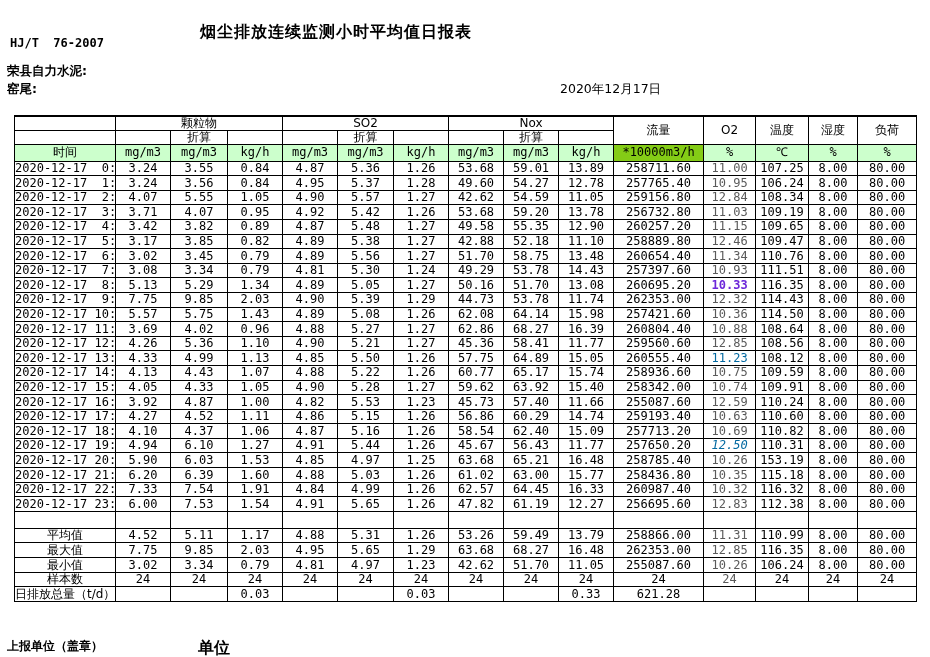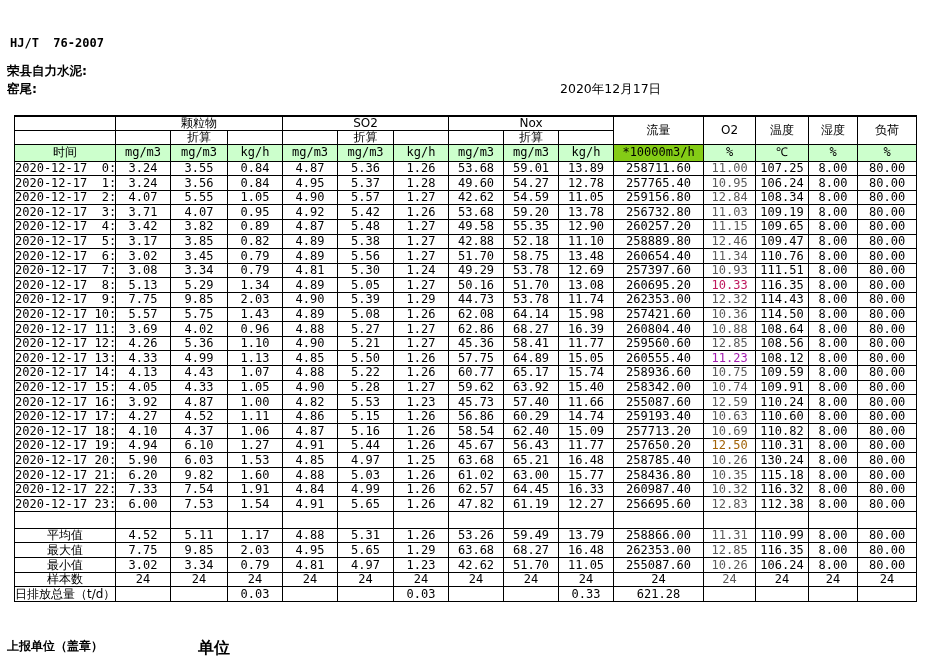--- a/index.html
+++ b/index.html
@@ -30,20 +30,21 @@
   td.slabel-left{text-align:left;padding-left:1px;font-size:12px;white-space:nowrap;}
   .foot-note{left:7px;top:619px;font-size:12px;font-weight:bold;}
   .foot-report{left:7px;top:638px;font-size:12px;font-weight:bold;}
   .foot-unit{left:198px;top:638px;font-size:16px;font-weight:bold;}
 </style>
 </head>
 <body>
 
 <div class="page">
   <div class="abs std-code">HJ/T  76-2007</div>
+  <div class="abs rpt-title">烟尘排放连续监测小时平均值日报表</div>
   <div class="abs company">荣县自力水泥:</div>
   <div class="abs stack">窑尾:</div>
   <div class="abs date">2020年12月17日</div>
 
   <table class="report">
     <colgroup>
       <col style="width:101px">
         <col style="width:55px">
         <col style="width:57px">
         <col style="width:55px">
@@ -224,40 +225,40 @@
         <tr>
           <td class="time">2020-12-17  7:00</td>
           <td class="num">3.08</td>
           <td class="num">3.34</td>
           <td class="num">0.79</td>
           <td class="num">4.81</td>
           <td class="num">5.30</td>
           <td class="num">1.24</td>
           <td class="num">49.29</td>
           <td class="num">53.78</td>
-          <td class="num">12.69</td>
+          <td class="num">14.43</td>
           <td class="num">257397.60</td>
           <td class="num o2" style="color: rgb(90, 90, 90);">10.93</td>
           <td class="num">111.51</td>
           <td class="num">8.00</td>
           <td class="num">80.00</td>
         </tr>
         <tr>
           <td class="time">2020-12-17  8:00</td>
           <td class="num">5.13</td>
           <td class="num">5.29</td>
           <td class="num">1.34</td>
           <td class="num">4.89</td>
           <td class="num">5.05</td>
           <td class="num">1.27</td>
           <td class="num">50.16</td>
           <td class="num">51.70</td>
           <td class="num">13.08</td>
           <td class="num">260695.20</td>
-          <td class="num o2" style="color: #be185d;">10.33</td>
+          <td class="num o2" style="color: #6d28d9; font-weight: bold;">10.33</td>
           <td class="num">116.35</td>
           <td class="num">8.00</td>
           <td class="num">80.00</td>
         </tr>
         <tr>
           <td class="time">2020-12-17  9:00</td>
           <td class="num">7.75</td>
           <td class="num">9.85</td>
           <td class="num">2.03</td>
           <td class="num">4.90</td>
@@ -328,21 +329,21 @@
           <td class="num">4.33</td>
           <td class="num">4.99</td>
           <td class="num">1.13</td>
           <td class="num">4.85</td>
           <td class="num">5.50</td>
           <td class="num">1.26</td>
           <td class="num">57.75</td>
           <td class="num">64.89</td>
           <td class="num">15.05</td>
           <td class="num">260555.40</td>
-          <td class="num o2" style="color: #a21caf;">11.23</td>
+          <td class="num o2" style="color: #0369a1;">11.23</td>
           <td class="num">108.12</td>
           <td class="num">8.00</td>
           <td class="num">80.00</td>
         </tr>
         <tr>
           <td class="time">2020-12-17 14:00</td>
           <td class="num">4.13</td>
           <td class="num">4.43</td>
           <td class="num">1.07</td>
           <td class="num">4.88</td>
@@ -430,46 +431,46 @@
           <td class="num">4.94</td>
           <td class="num">6.10</td>
           <td class="num">1.27</td>
           <td class="num">4.91</td>
           <td class="num">5.44</td>
           <td class="num">1.26</td>
           <td class="num">45.67</td>
           <td class="num">56.43</td>
           <td class="num">11.77</td>
           <td class="num">257650.20</td>
-          <td class="num o2" style="color: #a16207;">12.50</td>
+          <td class="num o2" style="color: #0369a1; font-style: italic;">12.50</td>
           <td class="num">110.31</td>
           <td class="num">8.00</td>
           <td class="num">80.00</td>
         </tr>
         <tr>
           <td class="time">2020-12-17 20:00</td>
           <td class="num">5.90</td>
           <td class="num">6.03</td>
           <td class="num">1.53</td>
           <td class="num">4.85</td>
           <td class="num">4.97</td>
           <td class="num">1.25</td>
           <td class="num">63.68</td>
           <td class="num">65.21</td>
           <td class="num">16.48</td>
           <td class="num">258785.40</td>
           <td class="num o2" style="color: rgb(90, 90, 90);">10.26</td>
-          <td class="num">130.24</td>
+          <td class="num">153.19</td>
           <td class="num">8.00</td>
           <td class="num">80.00</td>
         </tr>
         <tr>
           <td class="time">2020-12-17 21:00</td>
           <td class="num">6.20</td>
-          <td class="num">9.82</td>
+          <td class="num">6.39</td>
           <td class="num">1.60</td>
           <td class="num">4.88</td>
           <td class="num">5.03</td>
           <td class="num">1.26</td>
           <td class="num">61.02</td>
           <td class="num">63.00</td>
           <td class="num">15.77</td>
           <td class="num">258436.80</td>
           <td class="num o2" style="color: rgb(90, 90, 90);">10.35</td>
           <td class="num">115.18</td>

